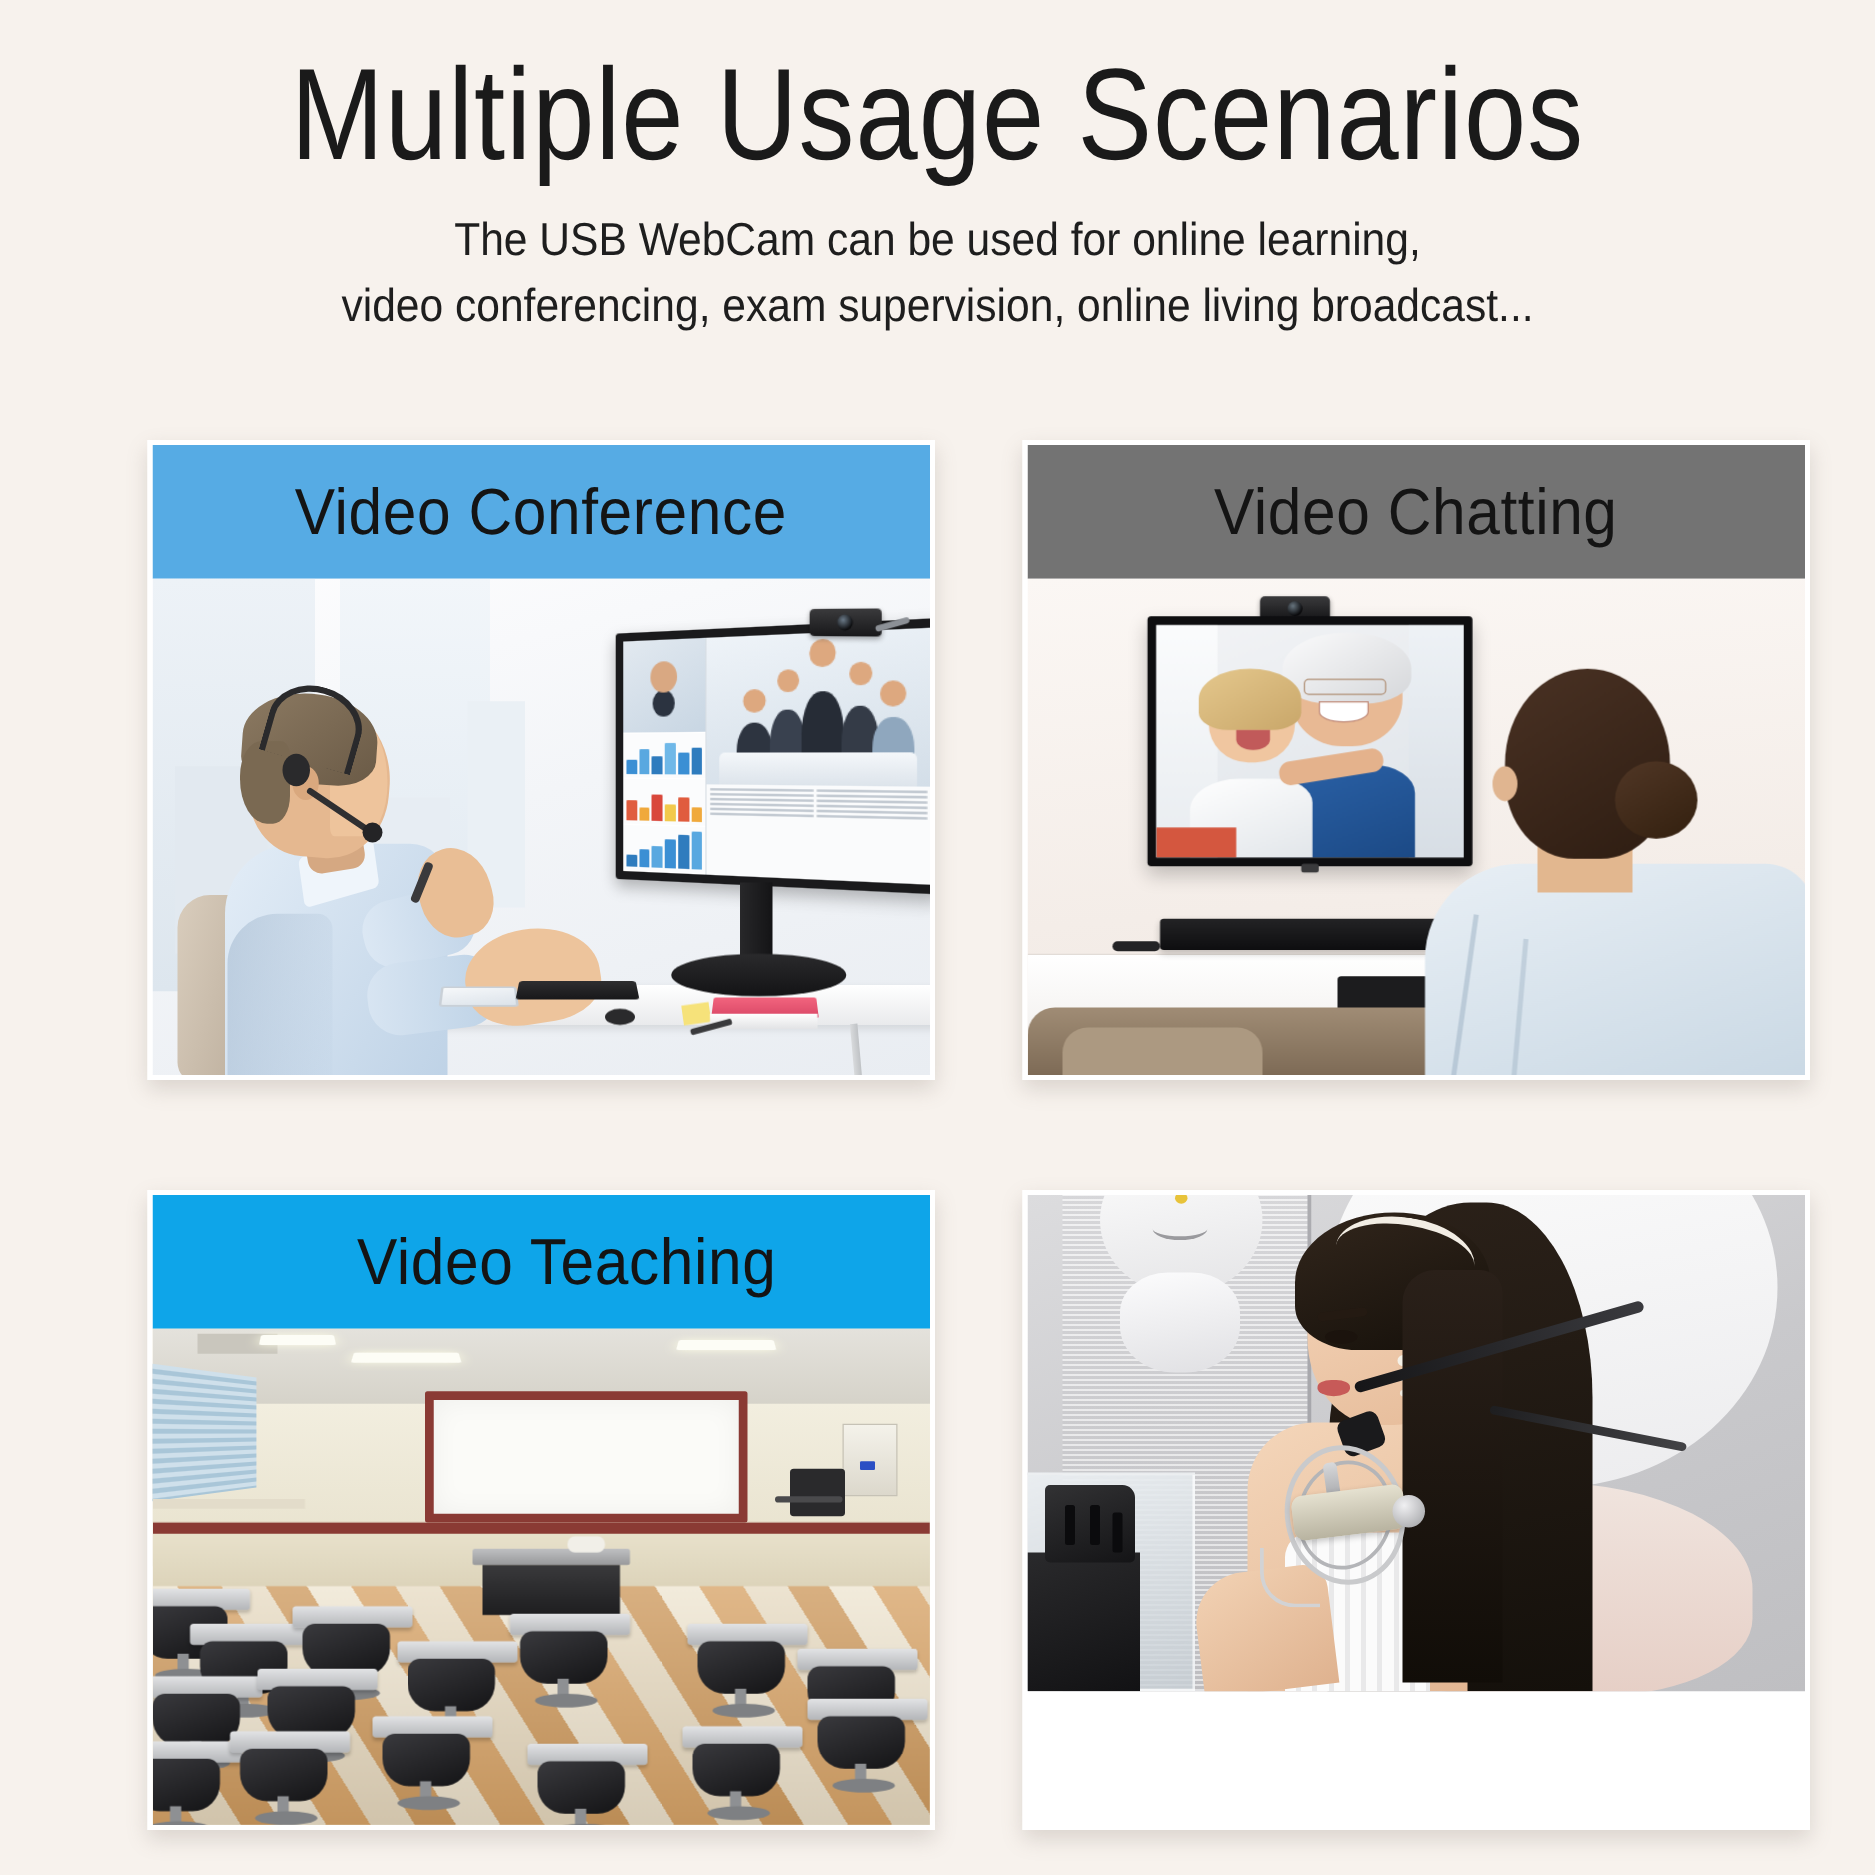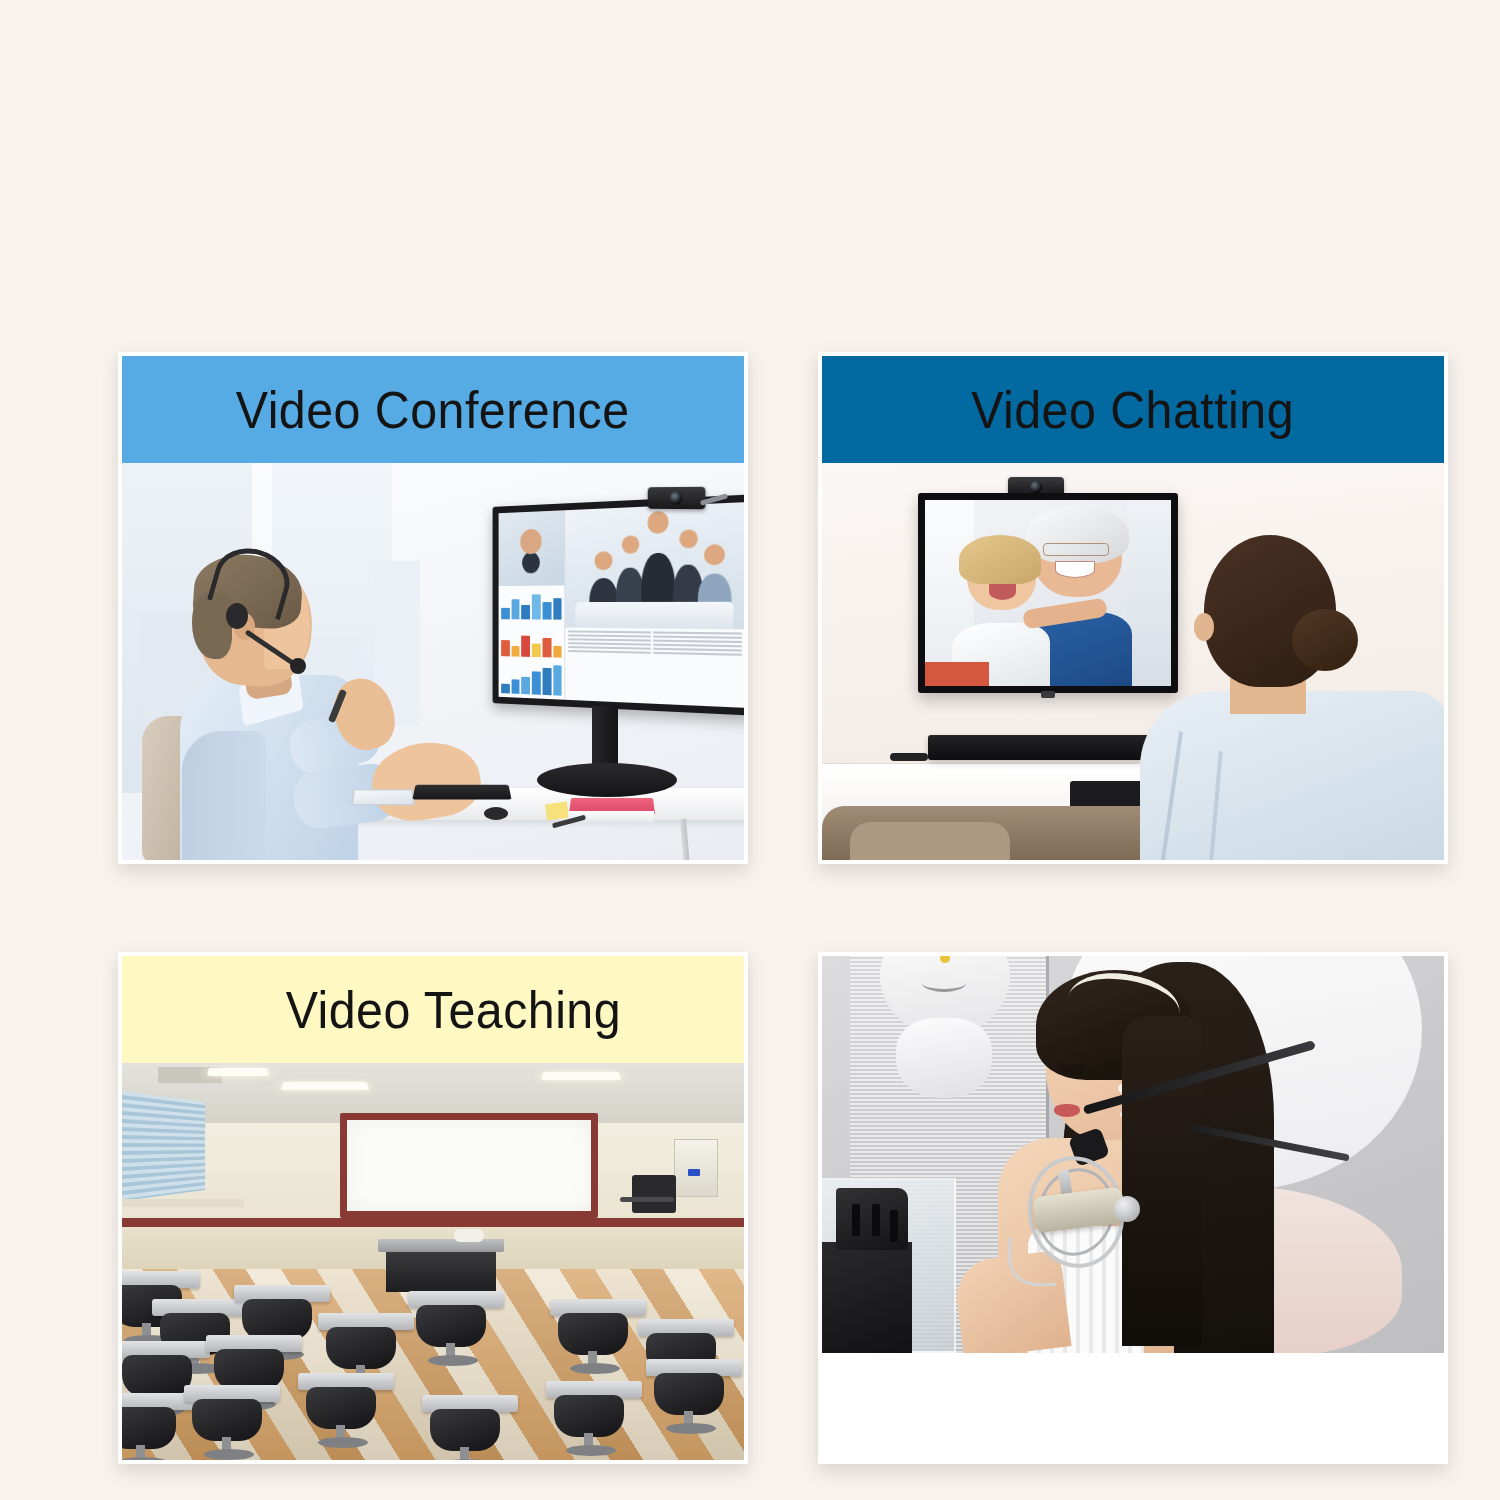--- a/index.html
+++ b/index.html
@@ -430,20 +430,27 @@
     background:linear-gradient(160deg,#323234,#141416); border-radius:4px 10px 4px 4px; }
   .p4 .rig-slot { position:absolute; left:30px; top:248px; width:8px; height:32px;
     background:#0B0B0D; border-radius:2px;
     box-shadow:20px 0 0 0 #0B0B0D, 38px 6px 0 0 #0B0B0D; }
 </style>
 </head>
 <body>
 
 <div class="page">
 
+  <div class="header">
+    <div class="page-title">Multiple Usage Scenarios</div>
+    <div class="subtitle">
+      <span class="subtitle-line">The USB WebCam can be used for online learning,</span>
+      <span class="subtitle-line">video conferencing, exam supervision, online living broadcast...</span>
+    </div>
+  </div>
 
   <div class="grid">
 
     <div class="card c0">
       <div class="card-header" style="background:#56ABE4;">
         <span class="card-header-label">Video Conference</span>
       </div>
       <div class="card-photo p1">
         <div class="win-a"></div>
         <div class="win-b"></div>
@@ -555,21 +562,21 @@
         <div class="keyboard"></div>
         <div class="mouse"></div>
         <div class="sticky"></div>
         <div class="books"></div>
         <div class="books2"></div>
         <div class="pens"></div>
       </div>
     </div>
 
     <div class="card c1">
-      <div class="card-header" style="background:#0369a1;">
+      <div class="card-header" style="background:#737373;">
         <span class="card-header-label">Video Chatting</span>
       </div>
       <div class="card-photo p2">
         <div class="cam2"></div>
         <div class="tv">
           <div class="tv-screen">
             <span class="tv-wallL"></span>
             <span class="tv-wallR"></span>
             <span class="gran-body"></span>
             <span class="girl-body"></span>
@@ -601,21 +608,21 @@
         <div class="w-fold"></div>
         <div class="w-fold2"></div>
         <div class="w-neck"></div>
         <div class="w-head"></div>
         <div class="w-bun"></div>
         <div class="w-ear"></div>
       </div>
     </div>
 
     <div class="card c2">
-      <div class="card-header" style="background:#fef9c3;padding-left:40px;">
+      <div class="card-header" style="background:#0ea5e9;padding-left:40px;">
         <span class="card-header-label">Video Teaching</span>
       </div>
       <div class="card-photo p3">
         <div class="ceiling"></div>
         <div class="vent"></div>
         <div class="light g3"></div>
         <div class="light g1"></div>
         <div class="light g2"></div>
 
         <div class="wall"></div>

